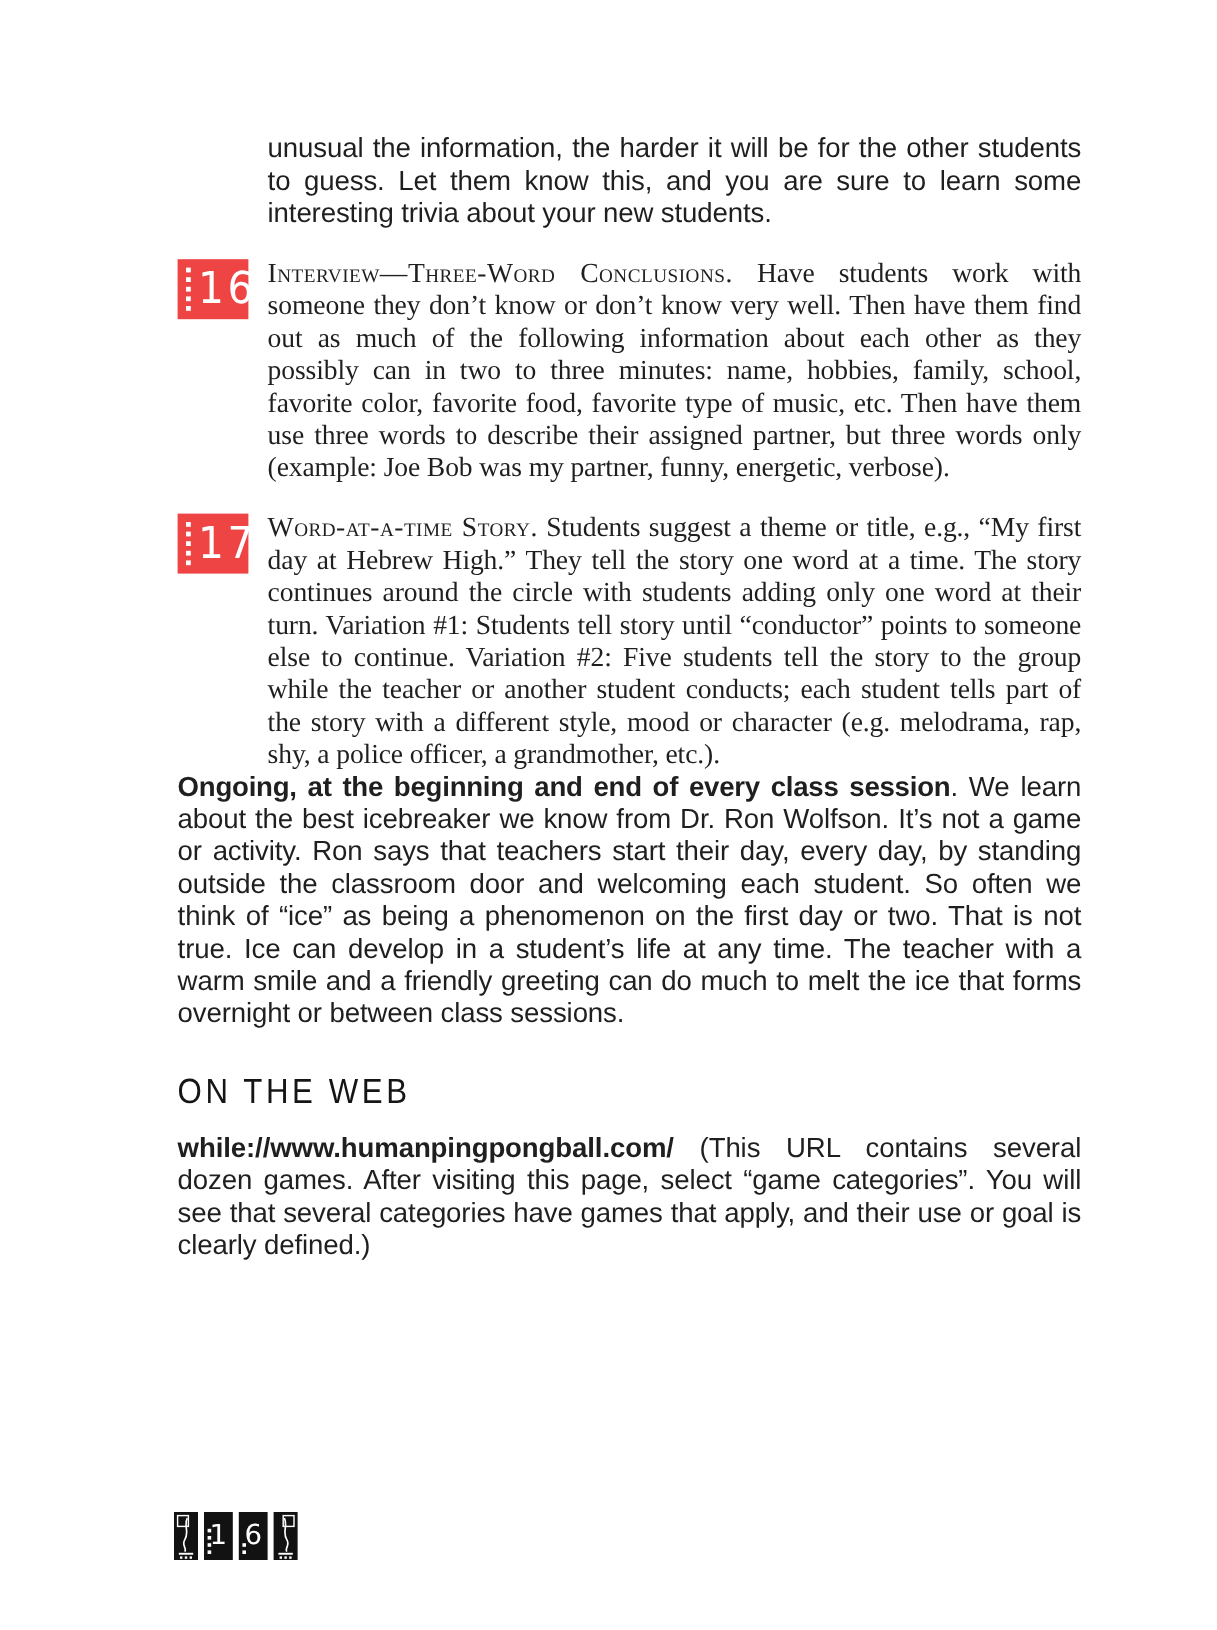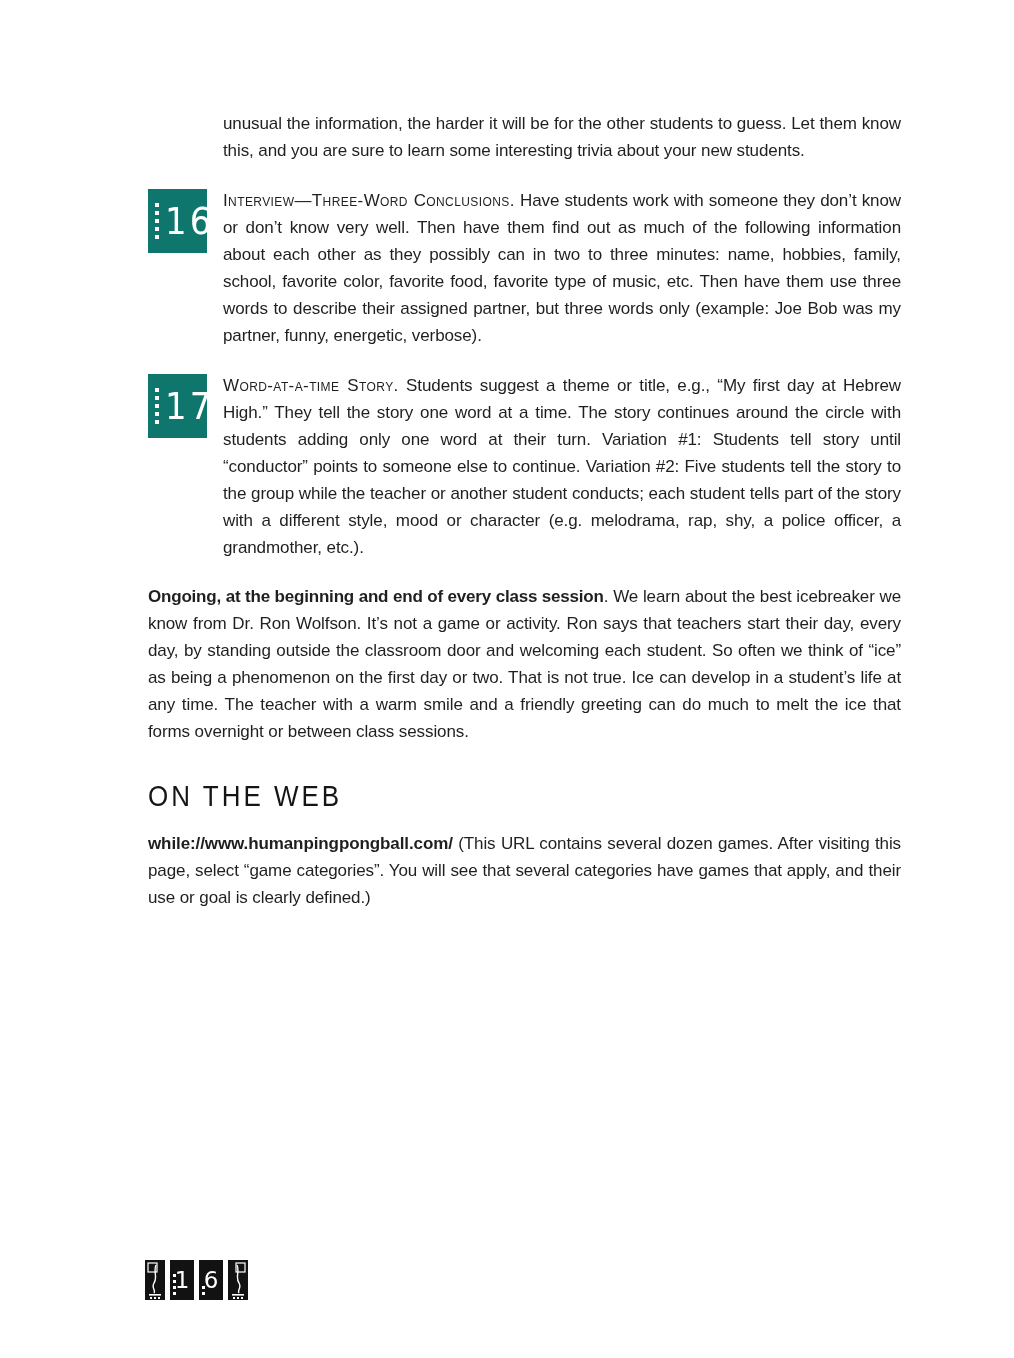--- a/index.html
+++ b/index.html
@@ -16,42 +16,42 @@
     background: #ffffff;
     overflow: hidden;
   }
   .content {
     position: absolute;
     left: 148px; top: 110px;
     width: 753px;
   }
   .para {
     margin: 0;
-    font-size: 17px;
+    font-size: 23px;
     line-height: 27px;
     letter-spacing: -0.1px;
     text-align: justify;
     color: #1f1f1f;
   }
   .para.indented { margin-left: 75px; }
   .smallcaps {
     font-variant: small-caps;
     letter-spacing: 0.4px;
   }
   .item {
     display: flex;
     align-items: flex-start;
     margin-top: 23px;
   }
   .badge {
     flex: 0 0 59px;
-    width: 59px; height: 64px;
+    width: 59px; height: 50px;
     margin-top: 2px;
     margin-right: 16px;
-    background: #0f766e;
+    background: #ef4444;
     display: flex;
     align-items: center;
     padding-left: 7px;
   }
   .badge-dots {
     display: flex;
     flex-direction: column;
     gap: 4px;
     margin-right: 6px;
   }
@@ -62,22 +62,22 @@
   }
   .badge-digits {
     color: #ffffff;
     font-family: "DejaVu Sans", sans-serif;
     font-size: 34px;
     font-weight: 500;
     letter-spacing: 3px;
     line-height: 1;
     transform: scaleY(1.08);
   }
-  .item-text { flex: 1 1 auto; }
-  .full-para { margin-top: 22px; }
+  .item-text { flex: 1 1 auto; font-family: Liberation Serif, serif; }
+  .full-para { }
   .bold-lead { font-weight: 700; letter-spacing: -0.2px; }
   .web-heading {
     margin: 36px 0 0 0;
     font-size: 26px;
     font-weight: 500;
     letter-spacing: 3px;
     color: #151515;
     transform-origin: left center;
     transform: scaleY(1.12);
     font-family: "Liberation Sans", sans-serif;

